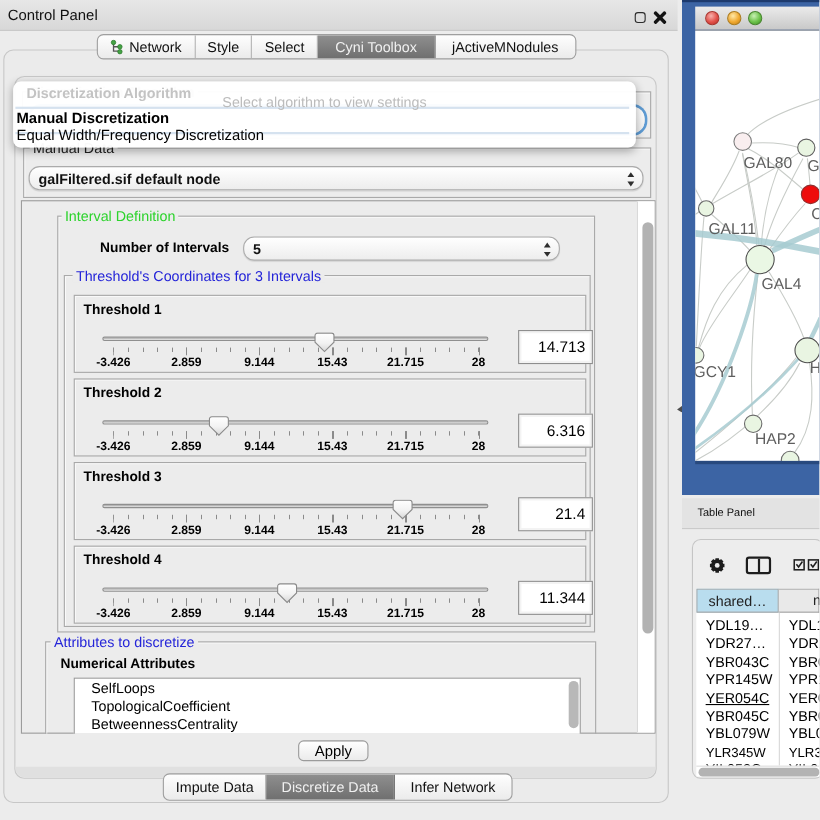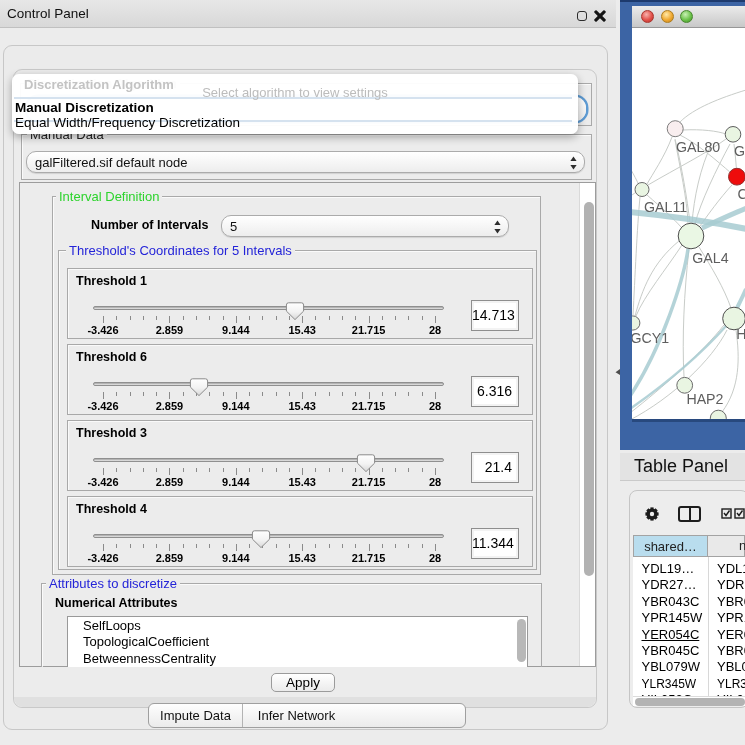--- a/index.html
+++ b/index.html
@@ -23,21 +23,21 @@
 #outerpanel { left:3px; top:45px; width:605px; height:685px; border:1px solid #c7c7c7;
   border-radius:9px; background:#ebebeb; }
 #innerpanel { left:13px; top:69px; width:584px; height:639px; border:1px solid #c9c9c9;
   border-radius:9px; background:#ececec; }
 #bstrip { left:14px; top:697px; width:582px; height:10px; background:#e0e0e0;
   border-radius:0 0 9px 9px; }
 .grp { border:1px solid #a9a9a9; box-shadow:inset 1px 1px 0 rgba(255,255,255,.75); }
 .grptitle { position:absolute; background:#ececec; padding:0 3px; font-size:13px;
   line-height:13px; white-space:nowrap; }
 .combo { border:1px solid #ababab; border-radius:10px;
-  background:linear-gradient(#ffffff,#ededed); box-shadow:0 1px 1px rgba(0,0,0,.12); }
+  background:linear-gradient(#ffffff,#ededed); box-shadow:0 1px 1px rgba(0,0,0,.12);font-weight:bold; }
 .combo .ctext { position:absolute; left:8px; top:0; font-size:13px; color:#111; }
 .arr { position:absolute; right:7px; width:9px; }
 .arr svg { display:block; }
 
 #popup { left:12px; top:74px; width:566px; height:60px; background:rgba(255,255,255,.97);
   border-radius:7px; box-shadow:0 3px 9px rgba(0,0,0,.33); z-index:40; }
 #popup .hint { position:absolute; left:0; right:0; top:11px; text-align:center;
   color:#bcbcbc; font-size:13px; }
 #popup .r1 { position:absolute; left:3px; top:26px; font-size:13.5px; font-weight:bold; color:#000; }
 #popup .r2 { position:absolute; left:3px; top:40.5px; font-size:13.5px; color:#000; }
@@ -52,39 +52,39 @@
 .thr .lab { position:absolute; left:8px; top:5px; font-size:12.5px; font-weight:bold; color:#000; }
 .thr .track { position:absolute; left:25px; top:36.5px; width:351px; height:4px;
   border:1px solid #8f8f8f; border-radius:3px;
   background:linear-gradient(#9d9d9d,#cfcfcf 55%,#e2e2e2); }
 .thr .tmin { position:absolute; left:35px; top:46.5px; width:334px; height:4px;
   background:repeating-linear-gradient(90deg,#8a8a8a 0,#8a8a8a 1px,transparent 1px,transparent 13.28px); }
 .thr .tmaj { position:absolute; left:35px; top:46.5px; width:334px; height:7.5px;
   background:repeating-linear-gradient(90deg,#8a8a8a 0,#8a8a8a 1px,transparent 1px,transparent 66.4px); }
 .thr .tl { position:absolute; top:55px; width:50px; margin-left:-25px; text-align:center;
   font-size:11px; font-weight:bold; color:#000; }
-.thr .fld { position:absolute; left:403px; top:31px; width:48px; height:31px;
+.thr .fld { position:absolute; left:403px; top:31px; width:68px; height:31px;
   border:1px solid #8e8e8e; background:#fff; box-shadow:inset 0 0 0 2px #f3f3f3;
   font-size:14px; text-align:right; line-height:29px; padding-right:6px; color:#000; }
 .thumb { position:absolute; top:33px; width:20px; height:19px; margin-left:-10px; }
 #applybtn { left:271px; top:673px; width:64px; height:19px; border:1px solid #9b9b9b;
   border-radius:5px; background:linear-gradient(#ffffff,#ebebeb);
   font-size:13.5px; text-align:center; line-height:17px; color:#000; }
 #bottabs { left:148px; top:703px; width:318px; height:25px; }
 
 #bluewin { left:620px; top:0; width:125px; height:450px; background:#3c64a4; }
 #bluetop { left:620px; top:0; width:125px; height:2px; background:#1d3a6d; }
 #wintitle { left:632px; top:6px; width:113px; height:22px;
   background:linear-gradient(#ebebeb,#c8c8c8); border-bottom:1px solid #979797; }
 .light { position:absolute; top:4px; width:13px; height:13px; border-radius:50%; }
 #canvas { left:632px; top:28px; width:113px; height:391px; background:#ffffff; overflow:hidden; }
 #canvshadow { left:632px; top:419px; width:113px; height:3px; background:#28497e; }
 #tphead { left:620px; top:453px; width:125px; height:28px; background:#e3e3e3;
   border-bottom:1px solid #cacaca; }
-#tphead .t { position:absolute; left:14px; top:0; line-height:27px; font-size:18px; color:#111; }
+#tphead .t { position:absolute; left:14px; top:0; line-height:27px; font-size:10px; color:#111; }
 #tpanel { left:629px; top:490px; width:120px; height:218px; border:1px solid #c5c5c5;
   border-radius:8px; background:#ededed; }
 </style>
 </head>
 <body>
 <div id="stage">
 
 <div id="titlebar" class="abs">
       <span class="t">Control Panel</span>
     </div>
@@ -93,20 +93,33 @@
 <g transform="rotate(45 6 6)" fill="#141414">
 <rect x="-1.2" y="4.45" width="14.4" height="3.1" rx="1"></rect>
 <rect x="4.45" y="-1.2" width="3.1" height="14.4" rx="1"></rect>
       </g>
     </svg>
 
 <div id="outerpanel" class="abs"></div>
 <div id="innerpanel" class="abs"></div>
 <div id="bstrip" class="abs"></div>
 
+<div id="toptabs" class="abs seg">
+  <div style="width:89px;">
+    <svg width="13" height="14" viewBox="0 0 13 14" style="margin-right:4px;">
+      <path d="M3.2 3.5 V11 M3.2 6.5 H8 M3.2 10.5 H8" stroke="#555" stroke-width="1.2" fill="none"></path>
+      <circle cx="3.2" cy="2.6" r="2" fill="#44a344" stroke="#2c7a2c" stroke-width=".7"></circle>
+      <circle cx="9" cy="6.5" r="2" fill="#44a344" stroke="#2c7a2c" stroke-width=".7"></circle>
+      <circle cx="9" cy="11" r="2" fill="#44a344" stroke="#2c7a2c" stroke-width=".7"></circle>
+    </svg>Network</div>
+  <div style="width:52px;">Style</div>
+  <div style="width:60px;">Select</div>
+  <div class="sel" style="width:107px;">Cyni Toolbox</div>
+  <div style="width:128px;">jActiveMNodules</div>
+</div>
 
 <div class="abs grp" style="left:20px; top:83px; width:572px; height:43px;"></div>
 <div class="grptitle" style="left:24px; top:77px; font-weight:bold; color:#8f8f8f;">Discretization Algorithm</div>
 <div class="abs" style="left:27px; top:97px; width:559px; height:24px; border-radius:11px;
   background:linear-gradient(#ffffff,#ededed); box-shadow:0 0 0 2.5px #5e9bd3;"></div>
 
 <div class="abs grp" style="left:21px; top:134px; width:571px; height:46px;"></div>
 <div class="grptitle" style="left:27px; top:128px; color:#222;">Manual Data</div>
 <div class="abs combo" style="left:26px; top:151px; width:559px; height:22px;">
   <span class="ctext" style="line-height:21px;">galFiltered.sif default node</span>
@@ -133,21 +146,21 @@
     <span class="ctext" style="line-height:21px;">5</span>
     <span class="arr" style="top:3.5px; right:5px;">
             <svg width="7" height="14" viewBox="0 0 7 14">
       <path d="M3.5 0.5 L6.6 5 H0.4 Z" fill="#2e2e2e"></path>
               <path d="M3.5 13.5 L6.6 9 H0.4 Z" fill="#2e2e2e"></path>
             </svg>
           </span>
   </div>
 
   <div class="abs grp" style="left:58px; top:250px; width:479px; height:320px;"></div>
-  <div class="grptitle" style="left:66px; top:244px; color:#2424d8;">Threshold's Coordinates for 5 Intervals</div>
+  <div class="grptitle" style="left:66px; top:244px; color:#2424d8;">Threshold's Coordinates for 3 Intervals</div>
 
   <div class="abs thr" style="top:268px;">
     <div class="lab">Threshold 1</div>
     <div class="track"></div>
           <div class="tmin"></div>
           <div class="tmaj"></div>
     <span class="tl" style="left:35px;">-3.426</span>
     <span class="tl" style="left:101.4px;">2.859</span>
     <span class="tl" style="left:167.8px;">9.144</span>
     <span class="tl" style="left:234.2px;">15.43</span>
@@ -159,21 +172,21 @@
                   <stop offset="0" stop-color="#ffffff"></stop>
                   <stop offset=".55" stop-color="#f2f2f2"></stop>
                   <stop offset="1" stop-color="#d7d7d7"></stop>
                 </linearGradient>
               </defs>
               <path d="M3.6 0.8 h12.8 a2.2 2.2 0 0 1 2.2 2.2 v6.1 L10 17.6 L1.4 9.1 V3 a2.2 2.2 0 0 1 2.2-2.2 z" fill="url(#tg1)" stroke="#8a8a8a" stroke-width="1"></path>
             </svg></div>
     <div class="fld">14.713</div>
   </div>
   <div class="abs thr" style="top:344px;">
-    <div class="lab">Threshold 6</div>
+    <div class="lab">Threshold 2</div>
     <div class="track"></div>
           <div class="tmin"></div>
           <div class="tmaj"></div>
     <span class="tl" style="left:35px;">-3.426</span>
     <span class="tl" style="left:101.4px;">2.859</span>
     <span class="tl" style="left:167.8px;">9.144</span>
     <span class="tl" style="left:234.2px;">15.43</span>
     <span class="tl" style="left:300.6px;">21.715</span>
     <span class="tl" style="left:367px;">28</span>
     <div class="thumb" style="left:131px;"><svg width="20" height="19" viewBox="0 0 20 19">
@@ -242,20 +255,21 @@
     <div style="padding:0.5px 0 0 15px; font-size:13px; line-height:16.5px;">
       SelfLoops<br>TopologicalCoefficient<br>BetweennessCentrality</div>
     <div class="abs" style="left:449px; top:2px; width:9px; height:43px; border-radius:5px; background:#b8b8b8;"></div>
   </div>
  </div>
 </div>
 
 <div id="applybtn" class="abs">Apply</div>
 <div id="bottabs" class="abs seg">
   <div style="width:94px;">Impute Data</div>
+  <div class="sel" style="width:117px;">Discretize Data</div>
   <div style="width:107px;">Infer Network</div>
 </div>
 
 <div id="popup" class="abs">
   <div style="position:absolute;left:12px;top:2.5px;font-size:13px;font-weight:bold;color:#c3c3c3;">Discretization Algorithm</div>
   <div style="position:absolute;left:2px;right:6px;top:23px;height:2px;background:#d5e2ef;"></div>
   <div style="position:absolute;left:2px;right:6px;top:45.5px;height:2px;background:#d5e2ef;"></div>
   <div class="hint">Select algorithm to view settings</div>
   <div class="r1">Manual Discretization</div>
   <div class="r2">Equal Width/Frequency Discretization</div>

